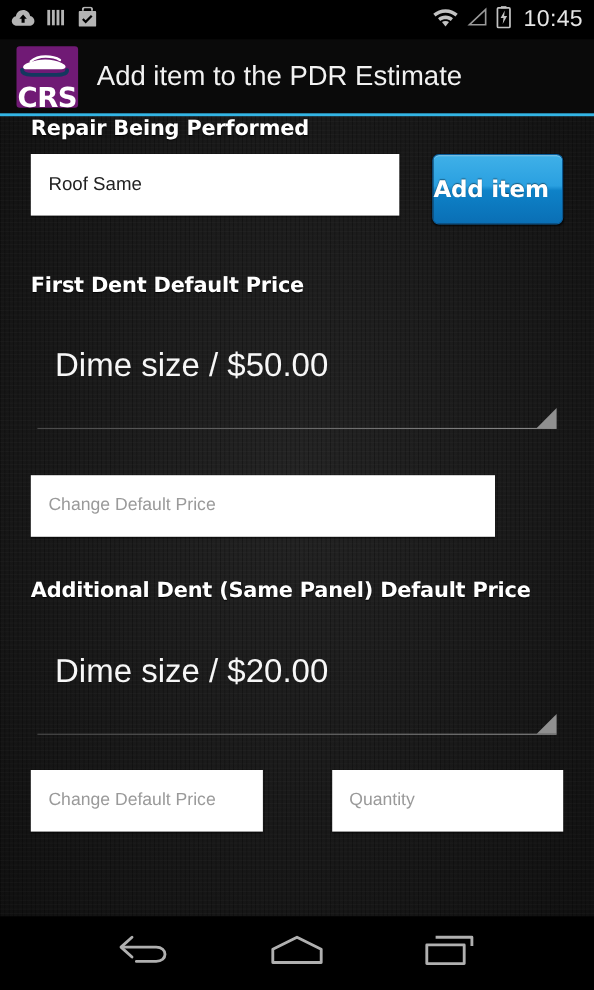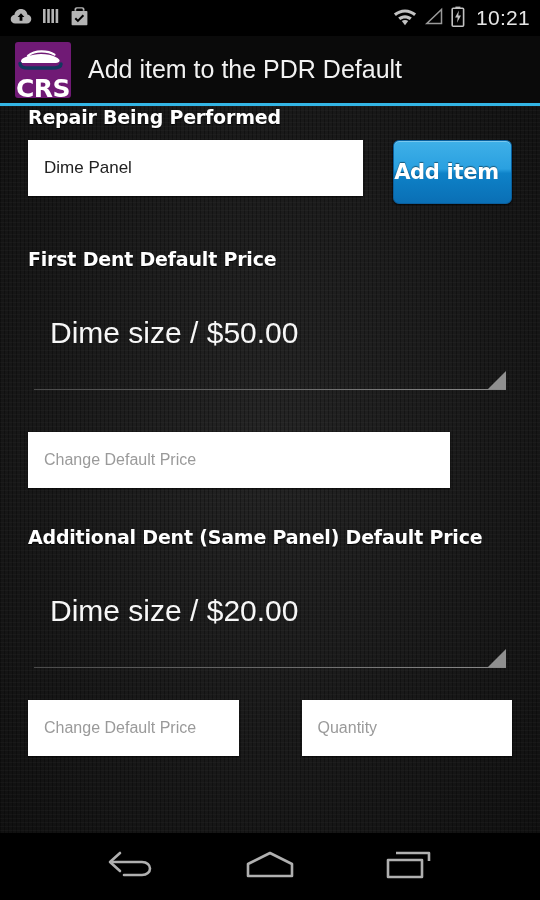--- a/index.html
+++ b/index.html
@@ -267,46 +267,46 @@
           <path d="M17.5 2.5v14H2.8z" fill="none" stroke="#9a9a9a" stroke-width="1.5"></path>
         </svg>
       </span>
       <span class="sb-icon">
         <svg width="14" height="21" viewBox="0 0 14 21">
           <rect x="4.4" y="0.6" width="5" height="2" fill="#c2c2c2"></rect>
           <rect x="1.2" y="2.2" width="11.4" height="18" rx="1" fill="none" stroke="#c2c2c2" stroke-width="1.6"></rect>
           <path d="M7.9 4.6L4.1 11.4h2.6l-0.7 5.4 4-7.2H7.3z" fill="#c2c2c2"></path>
         </svg>
       </span>
-      <span id="status-clock">10:21</span>
+      <span id="status-clock">10:45</span>
     </div>
   </div>
 
   <div id="action-bar">
     <div id="app-logo">
       <span class="logo-car">
         <svg width="52" height="26" viewBox="0 0 52 26">
           <path d="M6 18c-1 0-2-0.6-2-1.8 0-2 2.5-3.4 6-4.6 4.5-1.5 9-2.6 14-2.6 6 0 11 1.2 15 3.2 2.2 1.1 3.6 2.2 3.6 3.3 0 1.5-1.6 2.5-3.8 2.5z" fill="#ffffff"></path>
           <path d="M11 10.8c3-2.6 8-4.4 13.5-4.4 5.2 0 10 1.3 13 3.2" stroke="#ffffff" stroke-width="2.2" fill="none" stroke-linecap="round"></path>
           <path d="M3 18.5c0 3 3 4.6 9 4.6h22c6 0 10-1.4 10-4.2" stroke="#13385f" stroke-width="3.5" fill="none" stroke-linecap="round"></path>
         </svg>
       </span>
       <span class="logo-text">CRS</span>
     </div>
-    <div id="action-bar-title">Add item to the PDR Default</div>
+    <div id="action-bar-title">Add item to the PDR Estimate</div>
   </div>
   <div id="action-bar-divider"></div>
 
   <div id="content">
 
     <div class="section-label">Repair Being Performed</div>
 
     <div id="repair-row">
       <div id="repair-field" class="text-field">
-        <span class="field-value">Dime Panel</span>
+        <span class="field-value">Roof Same</span>
       </div>
       <div id="add-item-button">
         <span class="btn-label">Add item</span>
       </div>
     </div>
 
     <div id="first-dent-label" class="section-label">First Dent Default Price</div>
 
     <div id="first-dent-spinner" class="spinner">
       <span class="spinner-value">Dime size / $50.00</span>

